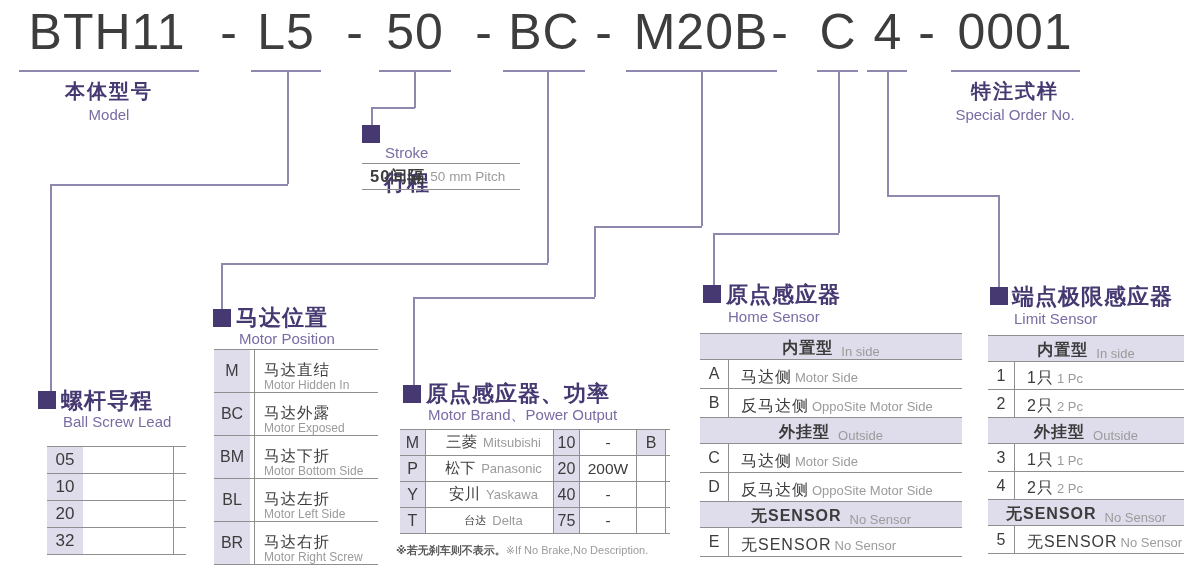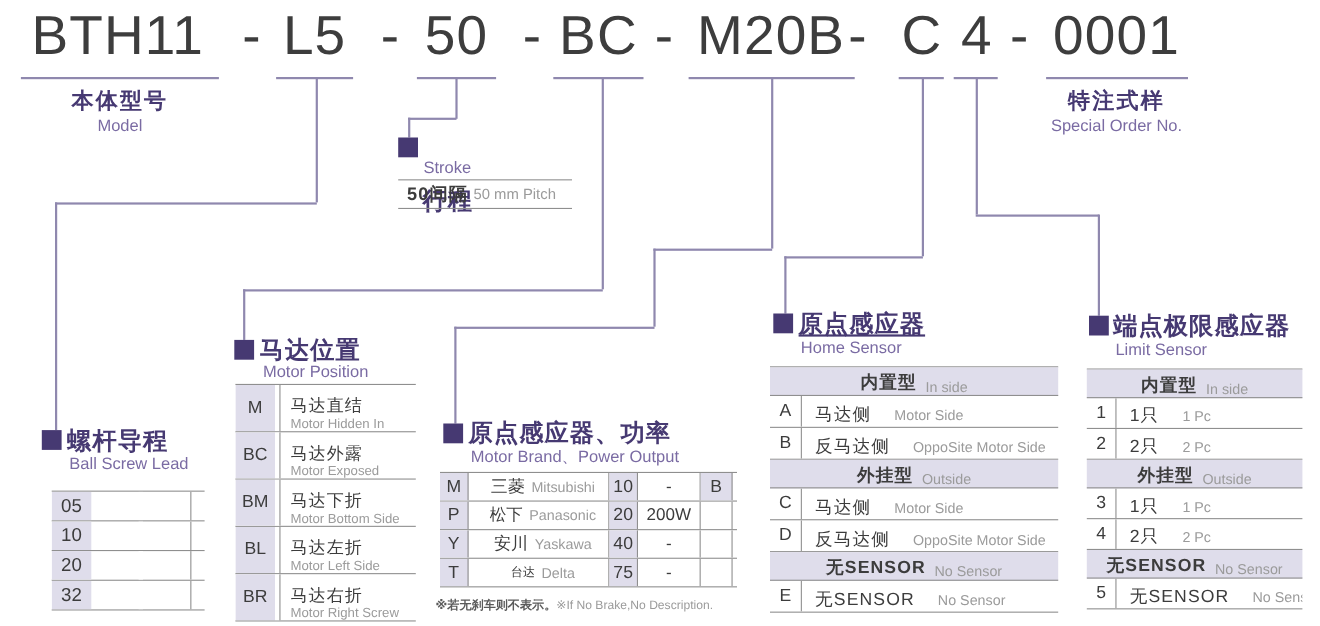--- a/index.html
+++ b/index.html
@@ -48,21 +48,21 @@
   .stroke-r2{height:26px;display:flex;align-items:center;padding-left:8px;border-bottom:1px solid var(--bord);box-sizing:border-box;}
   .stroke-r2 .zh{font-size:16.5px;font-weight:bold;letter-spacing:1px;}
   .stroke-r2 .en{font-size:13.5px;margin-left:5px;}
   .lead .row{height:27px;gap:43px;}
   .lead .code{width:36px;font-size:17px;}
   .lead .val{padding-left:11px;font-size:17px;color:var(--dark);}
   .mp .row{height:43px;}
   .mp .code{width:36px;}
   .sr .zh{letter-spacing:1px;}
   .sr .cnt{padding-left:12px;display:flex;align-items:baseline;}
-  .sr .cnt .en{margin-left:21px;}
+  .sr .cnt .en{margin-left:3px;}
   .sr .hdr .en{margin-left:8px;}
 </style>
 </head>
 <body>
 
 <div class="canvas">
 
   <div class="seg" style="left:12px;width:190px;">BTH11</div>
   <div class="seg" style="left:214px;width:30px;">-</div>
   <div class="seg" style="left:246px;width:80px;">L5</div>
@@ -256,21 +256,21 @@
       <div class="c-pc">75</div>
       <div class="c-pow">-</div>
       <div class="c-brk"></div>
     </div>
   </div>
   <div class="note" style="left:396px;top:543px;">
     <span class="n1">※若无刹车则不表示。</span><span class="n2">※If No Brake,No Description.</span>
   </div>
 
   <div class="blt" style="left:703px;top:285px;"></div>
-  <div class="t-zh" style="left:726px;top:280px;text-decoration:underline;">原点感应器</div>
+  <div class="t-zh" style="left:726px;top:280px;">原点感应器</div>
   <div class="t-en" style="left:728px;top:308px;">Home Sensor</div>
   <div class="tbl sr" style="left:700px;top:333px;width:262px;">
     <div class="row hdr" style="height:26px;">
         <span class="zh">内置型</span>
         <span class="en">In side</span>
       </div>
     <div class="row" style="height:29px;">
       <div class="code plain" style="width:28px;">A</div>
         <div class="vd"></div>
       <div class="cnt">

